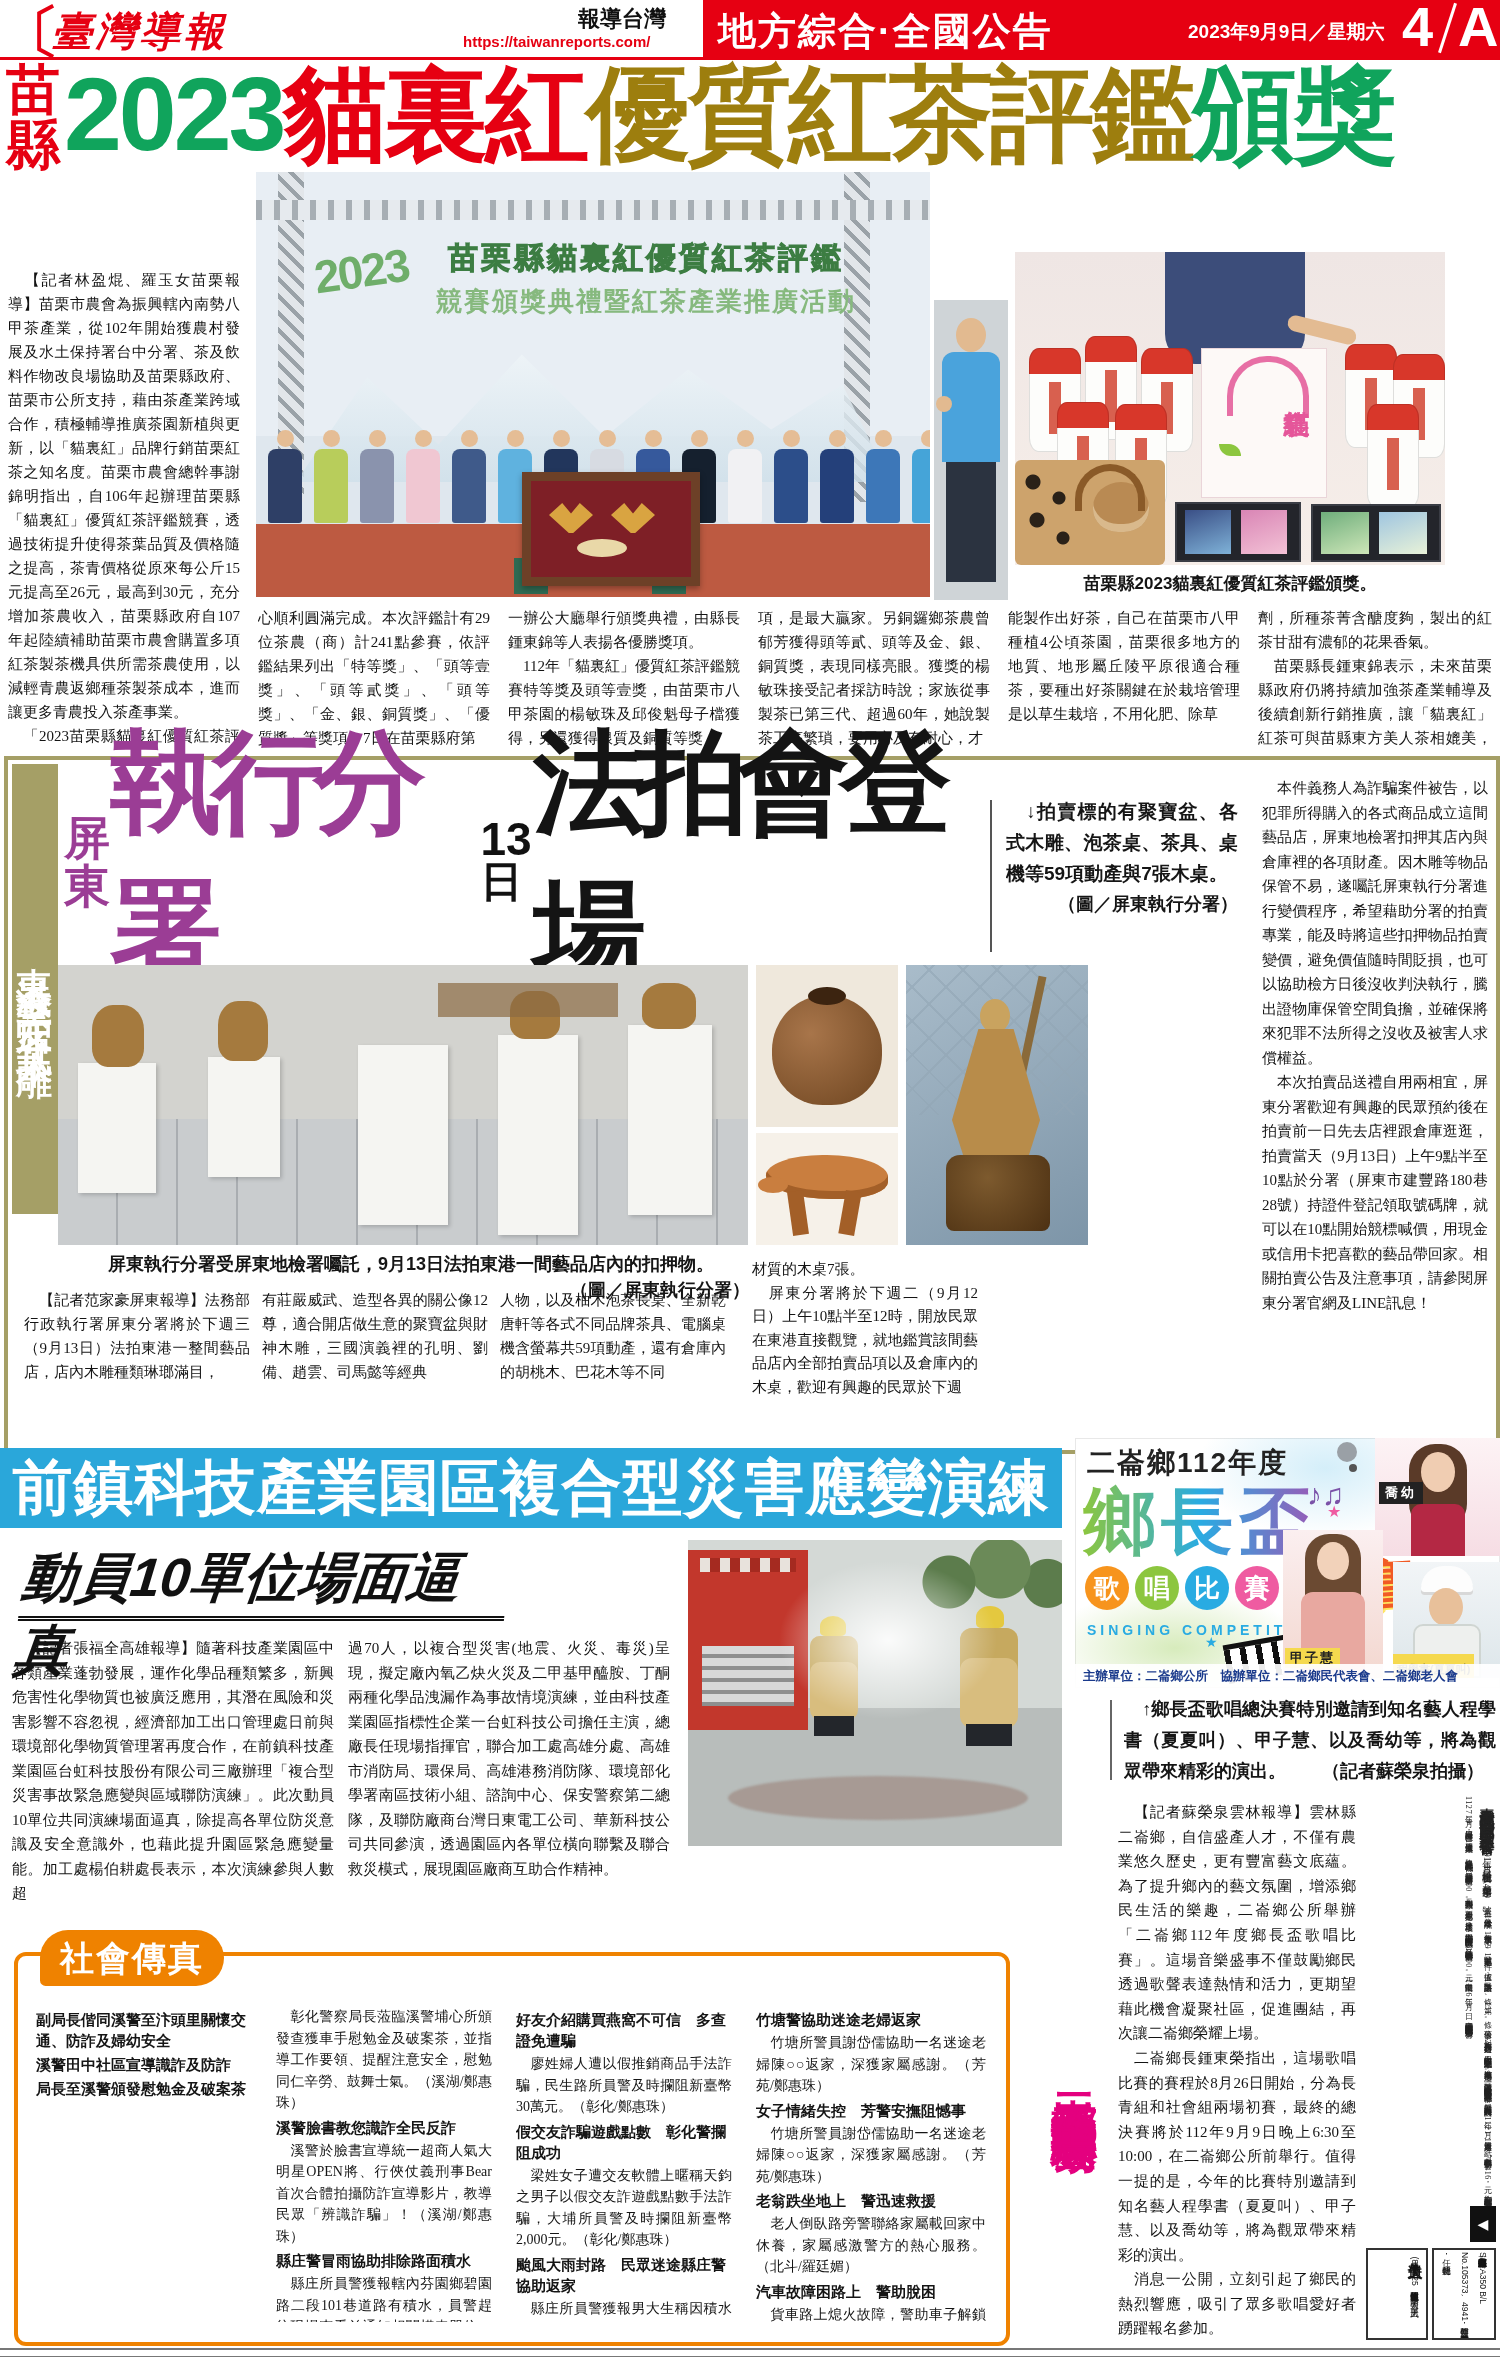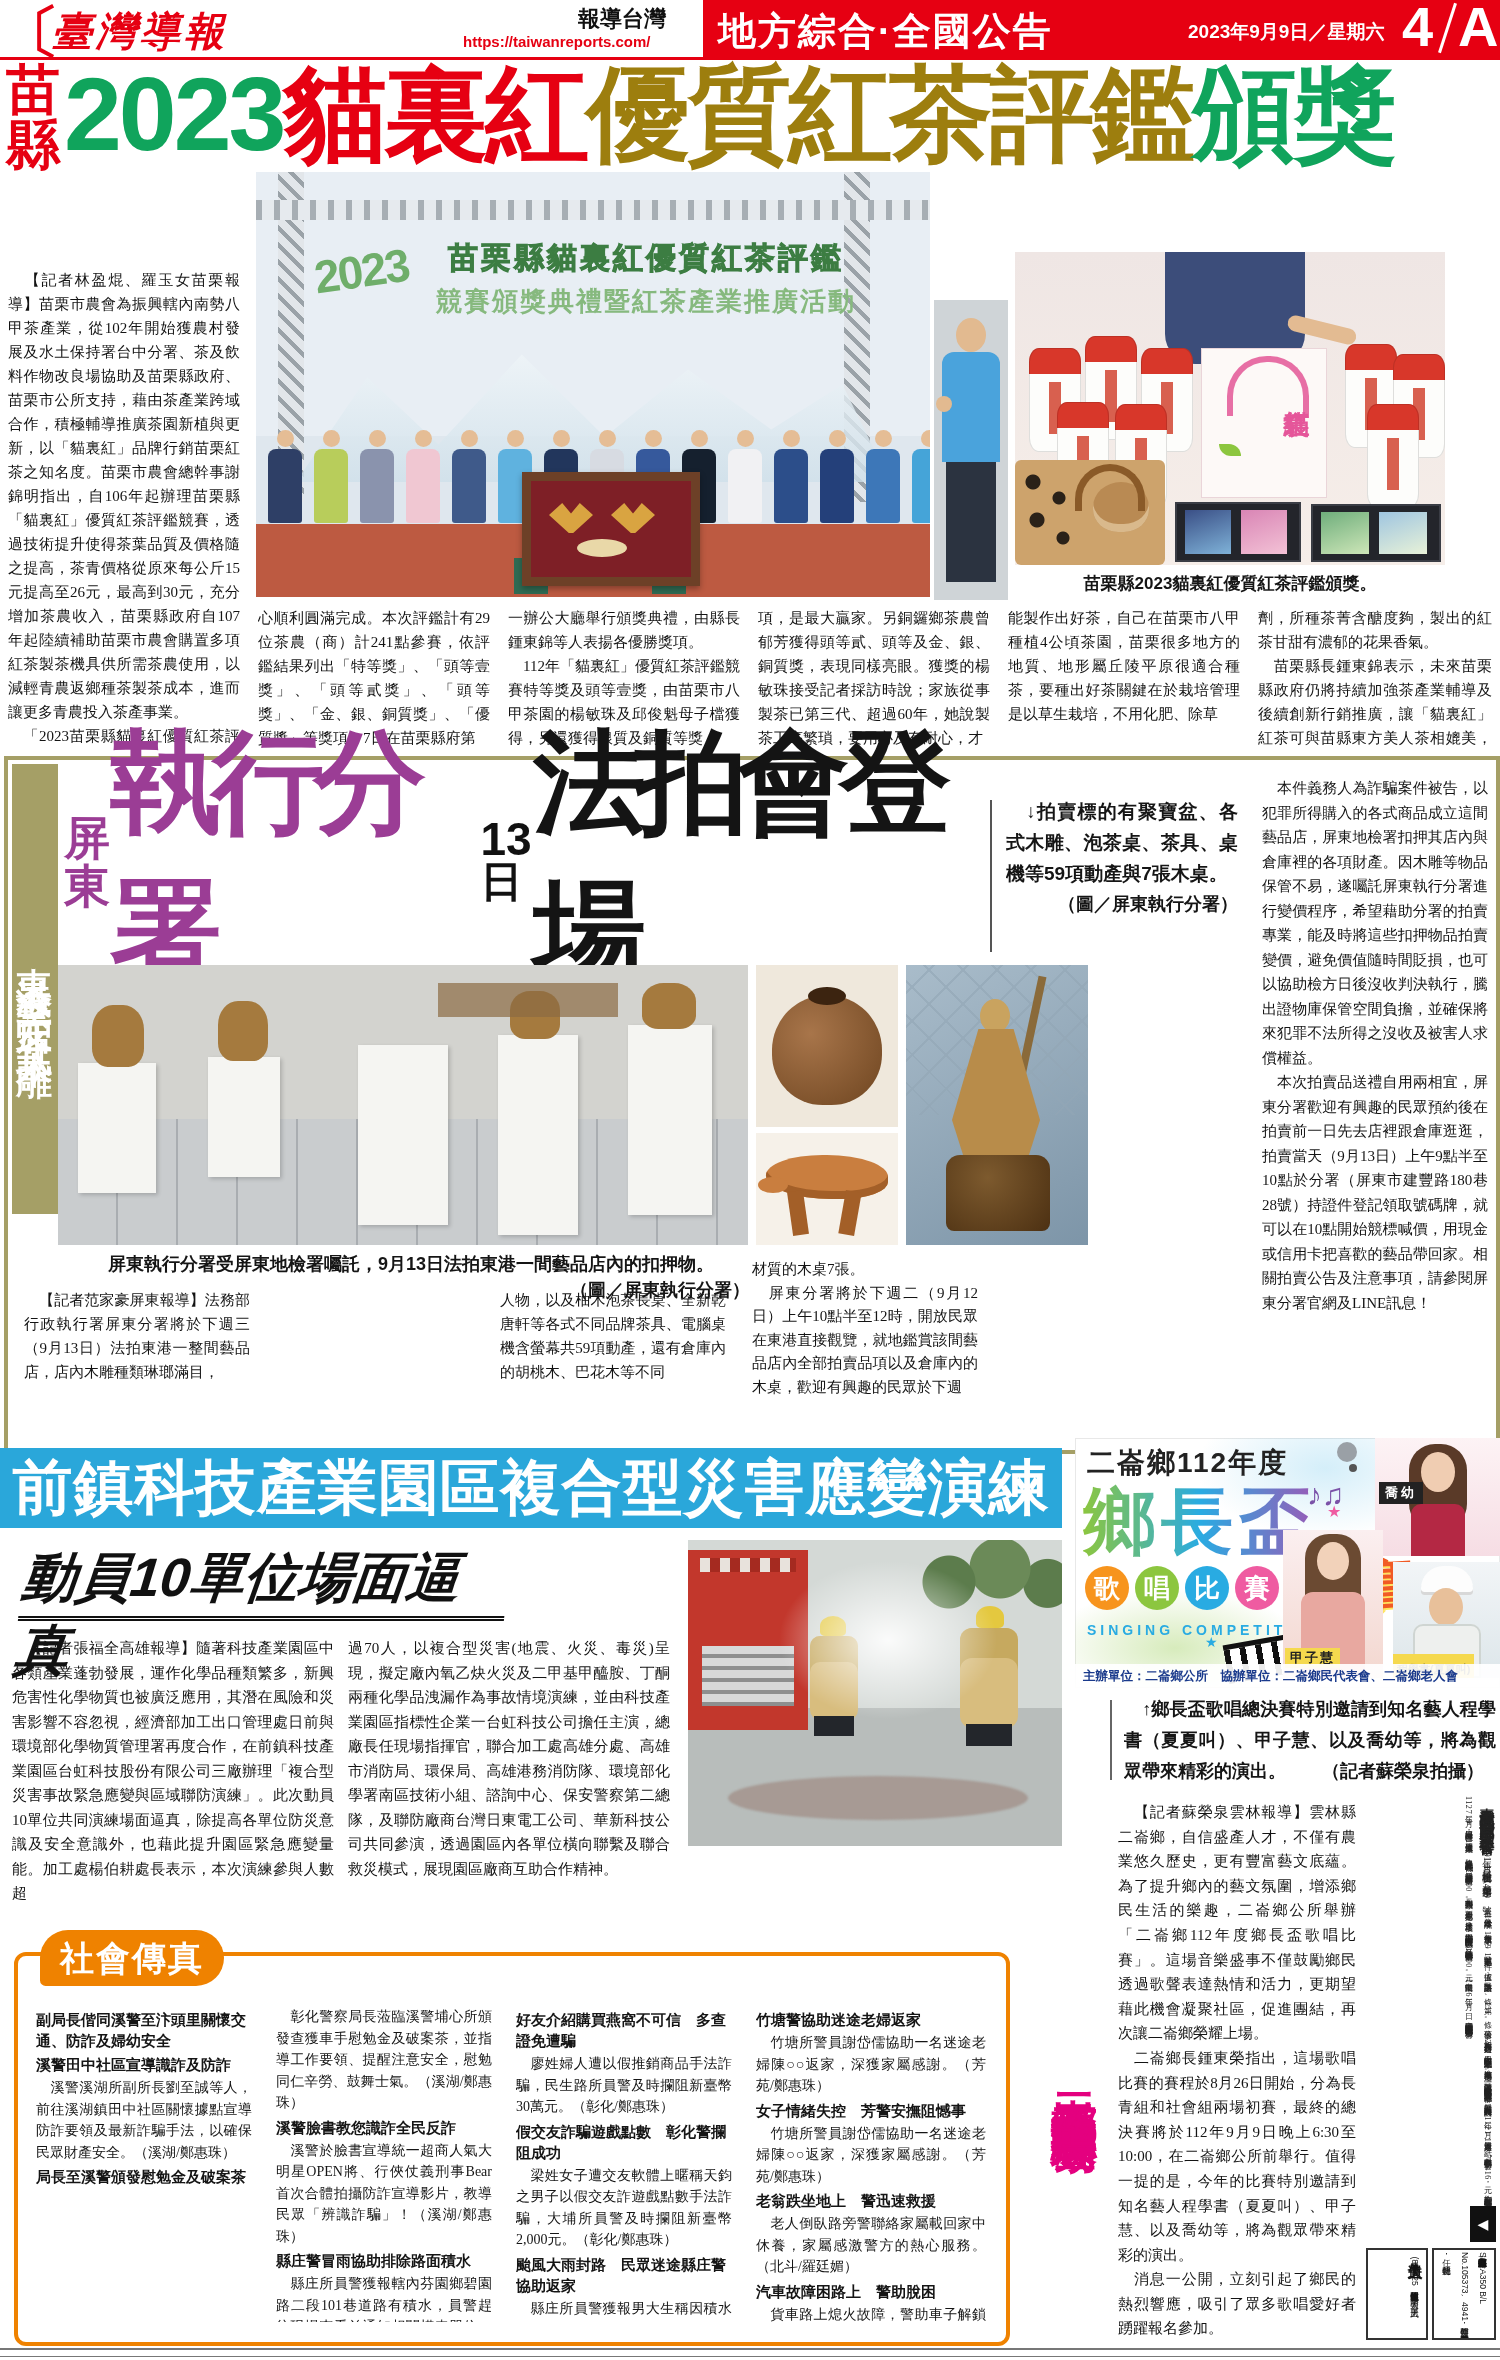--- a/index.html
+++ b/index.html
@@ -244,20 +244,21 @@
     <div class="abs" style="left:118px;top:10px;width:8px;height:140px;background:#8a6a3a;transform:rotate(12deg);"></div>
     <div class="abs" style="left:74px;top:34px;width:30px;height:34px;border-radius:50%;background:#c9a35f;"></div>
     <div class="abs" style="left:46px;top:64px;width:88px;height:130px;background:#b88c4a;clip-path:polygon(30% 0,70% 0,100% 70%,86% 100%,14% 100%,0 70%);"></div>
     <div class="abs" style="left:40px;top:190px;width:104px;height:76px;border-radius:14px 14px 8px 8px;background:radial-gradient(circle at 40% 30%,#7d5a2e,#4c3012);"></div>
   </div>
 
   <div class="abs cap" style="left:90px;top:1252px;width:660px;height:26px;font-size:18px;">　屏東執行分署受屏東地檢署囑託，9月13日法拍東港一間藝品店內的扣押物。</div>
   <div class="abs cap" style="left:430px;top:1278px;width:320px;height:26px;font-size:18px;text-align:right;">（圖／屏東執行分署）</div>
 
   <div class="abs serif" style="left:24px;top:1288px;width:226px;height:136px;">　【記者范家豪屏東報導】法務部行政執行署屏東分署將於下週三（9月13日）法拍東港一整間藝品店，店內木雕種類琳瑯滿目，</div>
+  <div class="abs serif" style="left:262px;top:1288px;width:226px;height:136px;">有莊嚴威武、造型各異的關公像12尊，適合開店做生意的聚寶盆與財神木雕，三國演義裡的孔明、劉備、趙雲、司馬懿等經典</div>
   <div class="abs serif" style="left:500px;top:1288px;width:226px;height:136px;">人物，以及柚木泡茶長桌、全新乾唐軒等各式不同品牌茶具、電腦桌機含螢幕共59項動產，還有倉庫內的胡桃木、巴花木等不同</div>
   <div class="abs serif" style="left:752px;top:1258px;width:226px;height:170px;line-height:23.5px;">材質的木桌7張。
 　屏東分署將於下週二（9月12日）上午10點半至12時，開放民眾在東港直接觀覽，就地鑑賞該間藝品店內全部拍賣品項以及倉庫內的木桌，歡迎有興趣的民眾於下週</div>
 
   <div class="abs" style="left:0;top:1448px;width:1062px;height:80px;background:#2aa7da;color:#fff;font-weight:900;font-size:60px;line-height:80px;text-align:center;letter-spacing:1px;overflow:hidden;">前鎮科技產業園區複合型災害應變演練</div>
   <div class="abs" style="left:22px;top:1542px;width:486px;height:74px;font-size:54px;font-weight:900;font-style:italic;transform:skewX(-6deg);border-bottom:5px double #111;color:#111;">動員10單位場面逼真</div>
   <div class="abs serif" style="left:12px;top:1636px;width:322px;height:272px;line-height:24.5px;">　【記者張福全高雄報導】隨著科技產業園區中各類產業蓬勃發展，運作化學品種類繁多，新興危害性化學物質也被廣泛應用，其潛在風險和災害影響不容忽視，經濟部加工出口管理處日前與環境部化學物質管理署再度合作，在前鎮科技產業園區台虹科技股份有限公司三廠辦理「複合型災害事故緊急應變與區域聯防演練」。此次動員10單位共同演練場面逼真，除提高各單位防災意識及安全意識外，也藉此提升園區緊急應變量能。加工處楊伯耕處長表示，本次演練參與人數超</div>
   <div class="abs serif" style="left:348px;top:1636px;width:322px;height:272px;line-height:24.5px;">過70人，以複合型災害(地震、火災、毒災)呈現，擬定廠內氧乙炔火災及二甲基甲醯胺、丁酮兩種化學品洩漏作為事故情境演練，並由科技產業園區指標性企業一台虹科技公司擔任主演，總廠長任現場指揮官，聯合加工處高雄分處、高雄市消防局、環保局、高雄港務消防隊、環境部化學署南區技術小組、諮詢中心、保安警察第二總隊，及聯防廠商台灣日東電工公司、華新科技公司共同參演，透過園區內各單位橫向聯繫及聯合救災模式，展現園區廠商互助合作精神。</div>
 
   <div class="abs" style="left:688px;top:1540px;width:374px;height:306px;background:linear-gradient(#d4d9d6 0 55%,#b8bdbb 55% 100%);overflow:hidden;">
@@ -343,21 +344,20 @@
     <span style="font-size:8.5px;line-height:10px;">一原金屬工業股份有限公司遺失國際運輸股份有限公司之二張正本提單S/O:A350 B/L No.105373、4941聲明作廢，如有任何問題本公司願負一切責任，特此聲明</span>
   </div>
   <div class="abs" style="left:1470px;top:2206px;width:26px;height:36px;background:#111;color:#fff;text-align:center;line-height:36px;font-size:14px;">◀</div>
 
   <div class="abs" style="left:14px;top:1952px;width:988px;height:386px;border:4px solid #ef8200;border-radius:12px;"></div>
   <div class="abs" style="left:40px;top:1930px;width:184px;height:56px;background:#ef8200;border-radius:30px 30px 30px 6px;color:#fff;font-size:34px;font-weight:900;text-align:center;line-height:56px;letter-spacing:2px;">社會傳真</div>
 
   <div class="abs" style="left:36px;top:2006px;width:216px;height:316px;overflow:hidden;">
     <div class="hsub">副局長偕同溪警至汴頭里關懷交通、防詐及婦幼安全</div>
     <div class="hsub">溪警田中社區宣導識詐及防詐</div>
-    <p class="sp">　溪警溪湖所副所長劉至誠等人，前往溪湖鎮田中社區關懷據點宣導防詐要領及最新詐騙手法，以確保民眾財產安全。（溪湖/鄭惠珠）</p>
     <div class="hsub">局長至溪警頒發慰勉金及破案茶</div>
   </div>
   <div class="abs" style="left:276px;top:2006px;width:216px;height:316px;overflow:hidden;">
     <p class="sp">　彰化警察局長蒞臨溪警埔心所頒發查獲車手慰勉金及破案茶，並指導工作要領、提醒注意安全，慰勉同仁辛勞、鼓舞士氣。（溪湖/鄭惠珠）</p>
     <div class="hsub">溪警臉書教您識詐全民反詐</div>
     <p class="sp">　溪警於臉書宣導統一超商人氣大明星OPEN將、行俠仗義刑事Bear首次合體拍攝防詐宣導影片，教導民眾「辨識詐騙」！（溪湖/鄭惠珠）</p>
     <div class="hsub">縣庄警冒雨協助排除路面積水</div>
     <p class="sp">　縣庄所員警獲報轄內芬園鄉碧園路二段101巷道路有積水，員警趕往現場查看並通知相關權責單位，到場打開附近農田水閘門排水。（彰化/鄭惠珠）</p>
   </div>
   <div class="abs" style="left:516px;top:2006px;width:216px;height:316px;overflow:hidden;">

